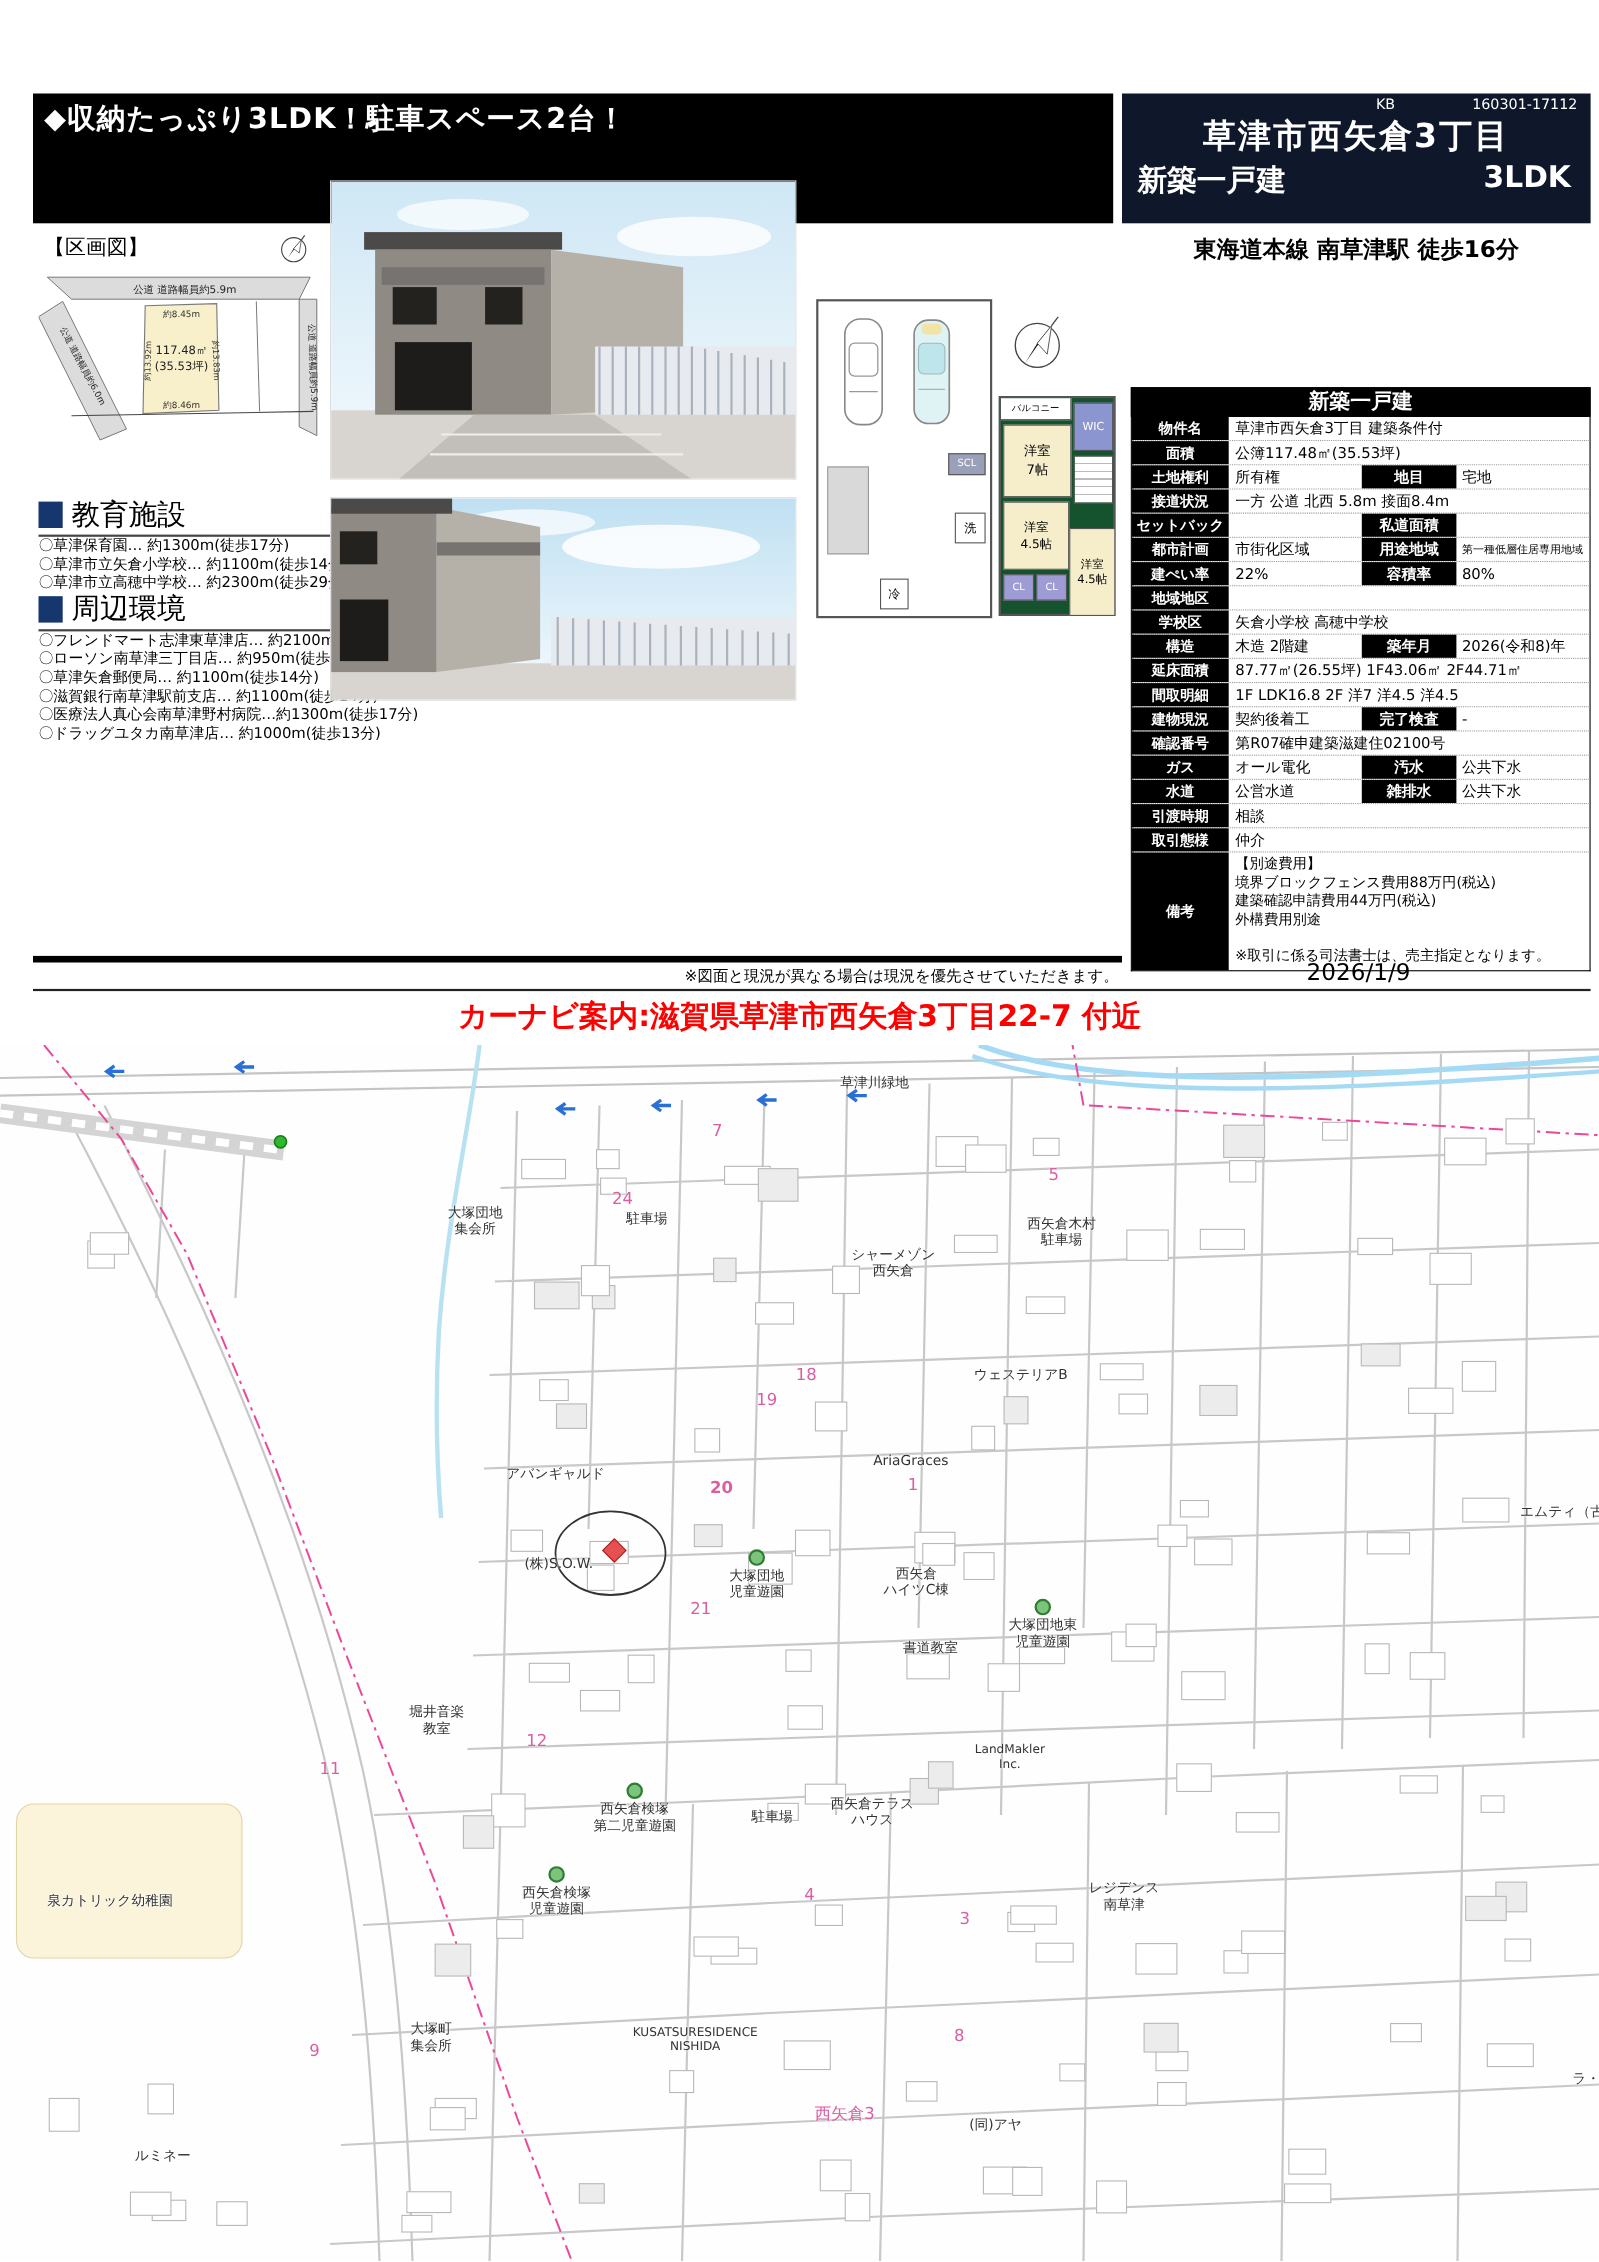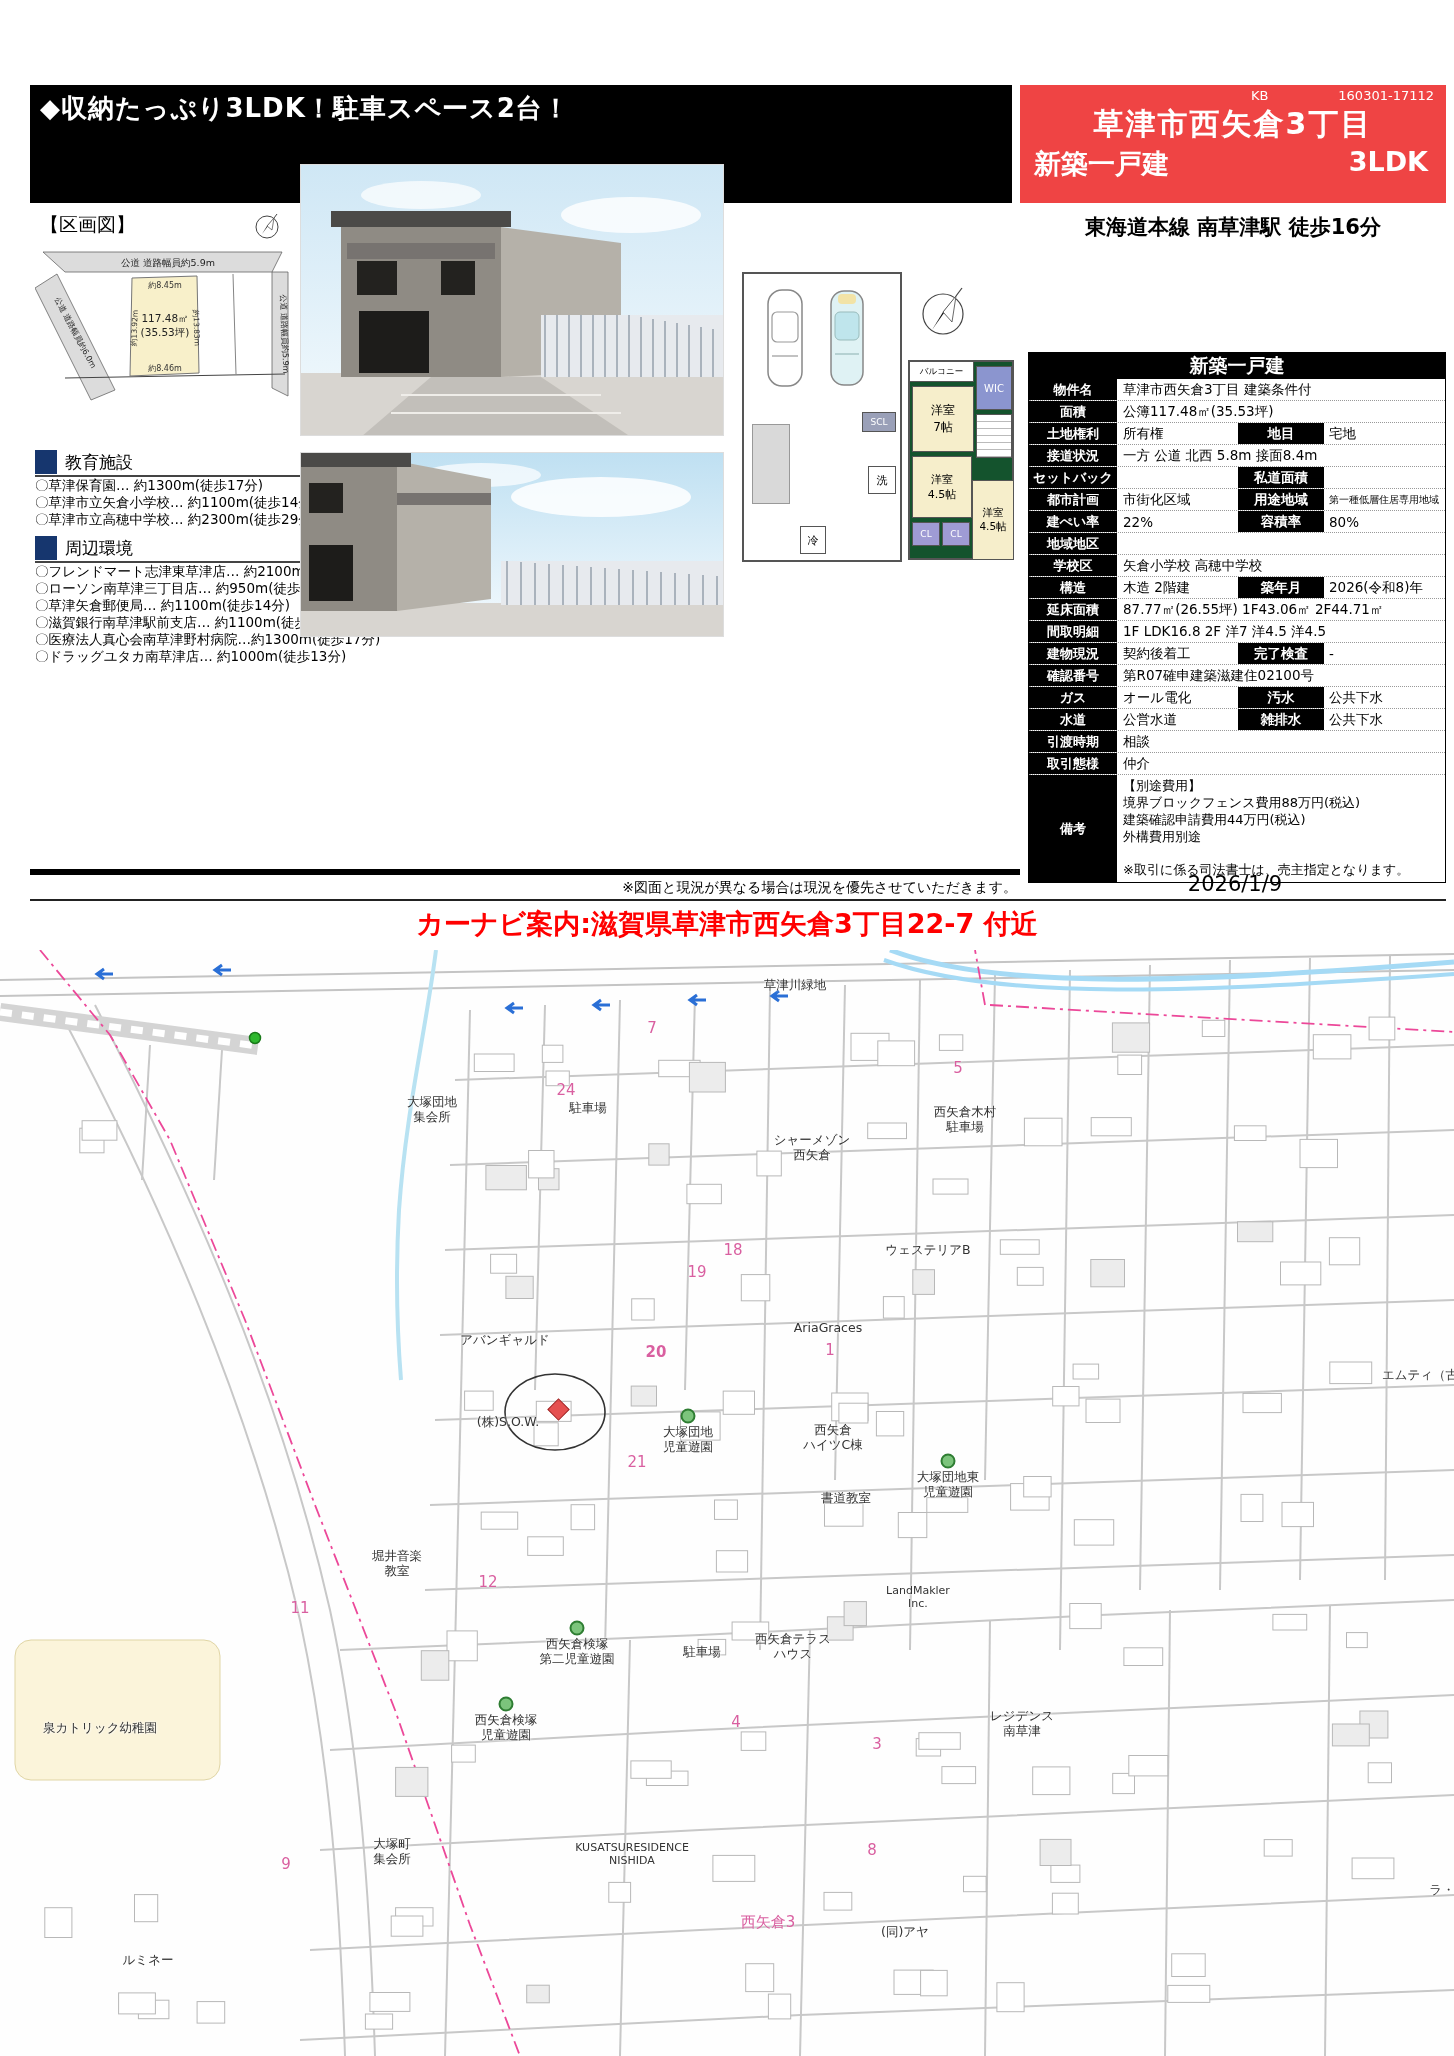--- a/index.html
+++ b/index.html
@@ -2,33 +2,33 @@
 <html><head>
 <meta charset="utf-8">
 <style>
   html,body{margin:0;padding:0;background:#fff;}
   body{font-family:"DejaVu Sans",sans-serif;color:#000;}
   #page{position:relative;width:1454px;height:2056px;background:#fff;overflow:hidden;}
   .abs{position:absolute;}
   
   .banner{left:30px;top:85px;width:982px;height:118px;background:#000;color:#fff;padding:5px 10px;box-sizing:border-box;}
   .banner-line{font-size:26px;font-weight:bold;line-height:36px;letter-spacing:1px;white-space:nowrap;}
-  .hdr{left:1020px;top:85px;width:426px;height:118px;background:#ef4444;color:#fff;box-sizing:border-box;}
+  .hdr{left:1020px;top:85px;width:426px;height:118px;background:#0f172a;color:#fff;box-sizing:border-box;}
   .hdr-code{display:flex;justify-content:flex-end;gap:70px;font-size:13px;padding:3px 12px 0 0;}
   .hdr-title{font-size:30px;font-weight:bold;text-align:center;margin-top:1px;letter-spacing:2px;white-space:nowrap;}
   .hdr-sub{display:flex;justify-content:space-between;font-size:27px;font-weight:bold;padding:1px 18px 0 14px;}
   .railway{left:1020px;top:213px;width:426px;text-align:center;font-size:21px;font-weight:bold;white-space:nowrap;}
   .price{left:1020px;top:281px;width:426px;text-align:center;font-size:43px;font-weight:bold;letter-spacing:1px;white-space:nowrap;}
   
   .plot-caption{left:40px;top:212px;font-size:19px;}
   
   .section{width:280px;}
   .sec-head{display:flex;align-items:center;gap:8px;border-bottom:2px solid #444;padding-bottom:1px;}
   .sec-sq{width:22px;height:24px;background:#16366e;}
-  .sec-title{font-size:17px;white-space:nowrap;}
+  .sec-title{font-size:26px;white-space:nowrap;}
   .list-row{font-size:13.5px;line-height:17px;white-space:nowrap;}
   
   .photo{overflow:hidden;border:1px solid #ddd;box-sizing:border-box;}
   
   .fp{left:742px;top:268px;width:275px;height:296px;}
   .fp *{box-sizing:border-box;}
   .fp-site{position:absolute;left:0;top:4px;width:160px;height:290px;border:2px solid #555;background:#fff;}
   .fp-2f{position:absolute;left:166px;top:92px;width:106px;height:200px;border:2px solid #555;background:#14532d;}
   .fp-room{position:absolute;border:1px solid #555;display:flex;align-items:center;justify-content:center;text-align:center;white-space:pre-line;background:#f6eecb;}
   .fp-cell{position:absolute;border:1px solid #555;display:flex;align-items:center;justify-content:center;background:#fff;}

